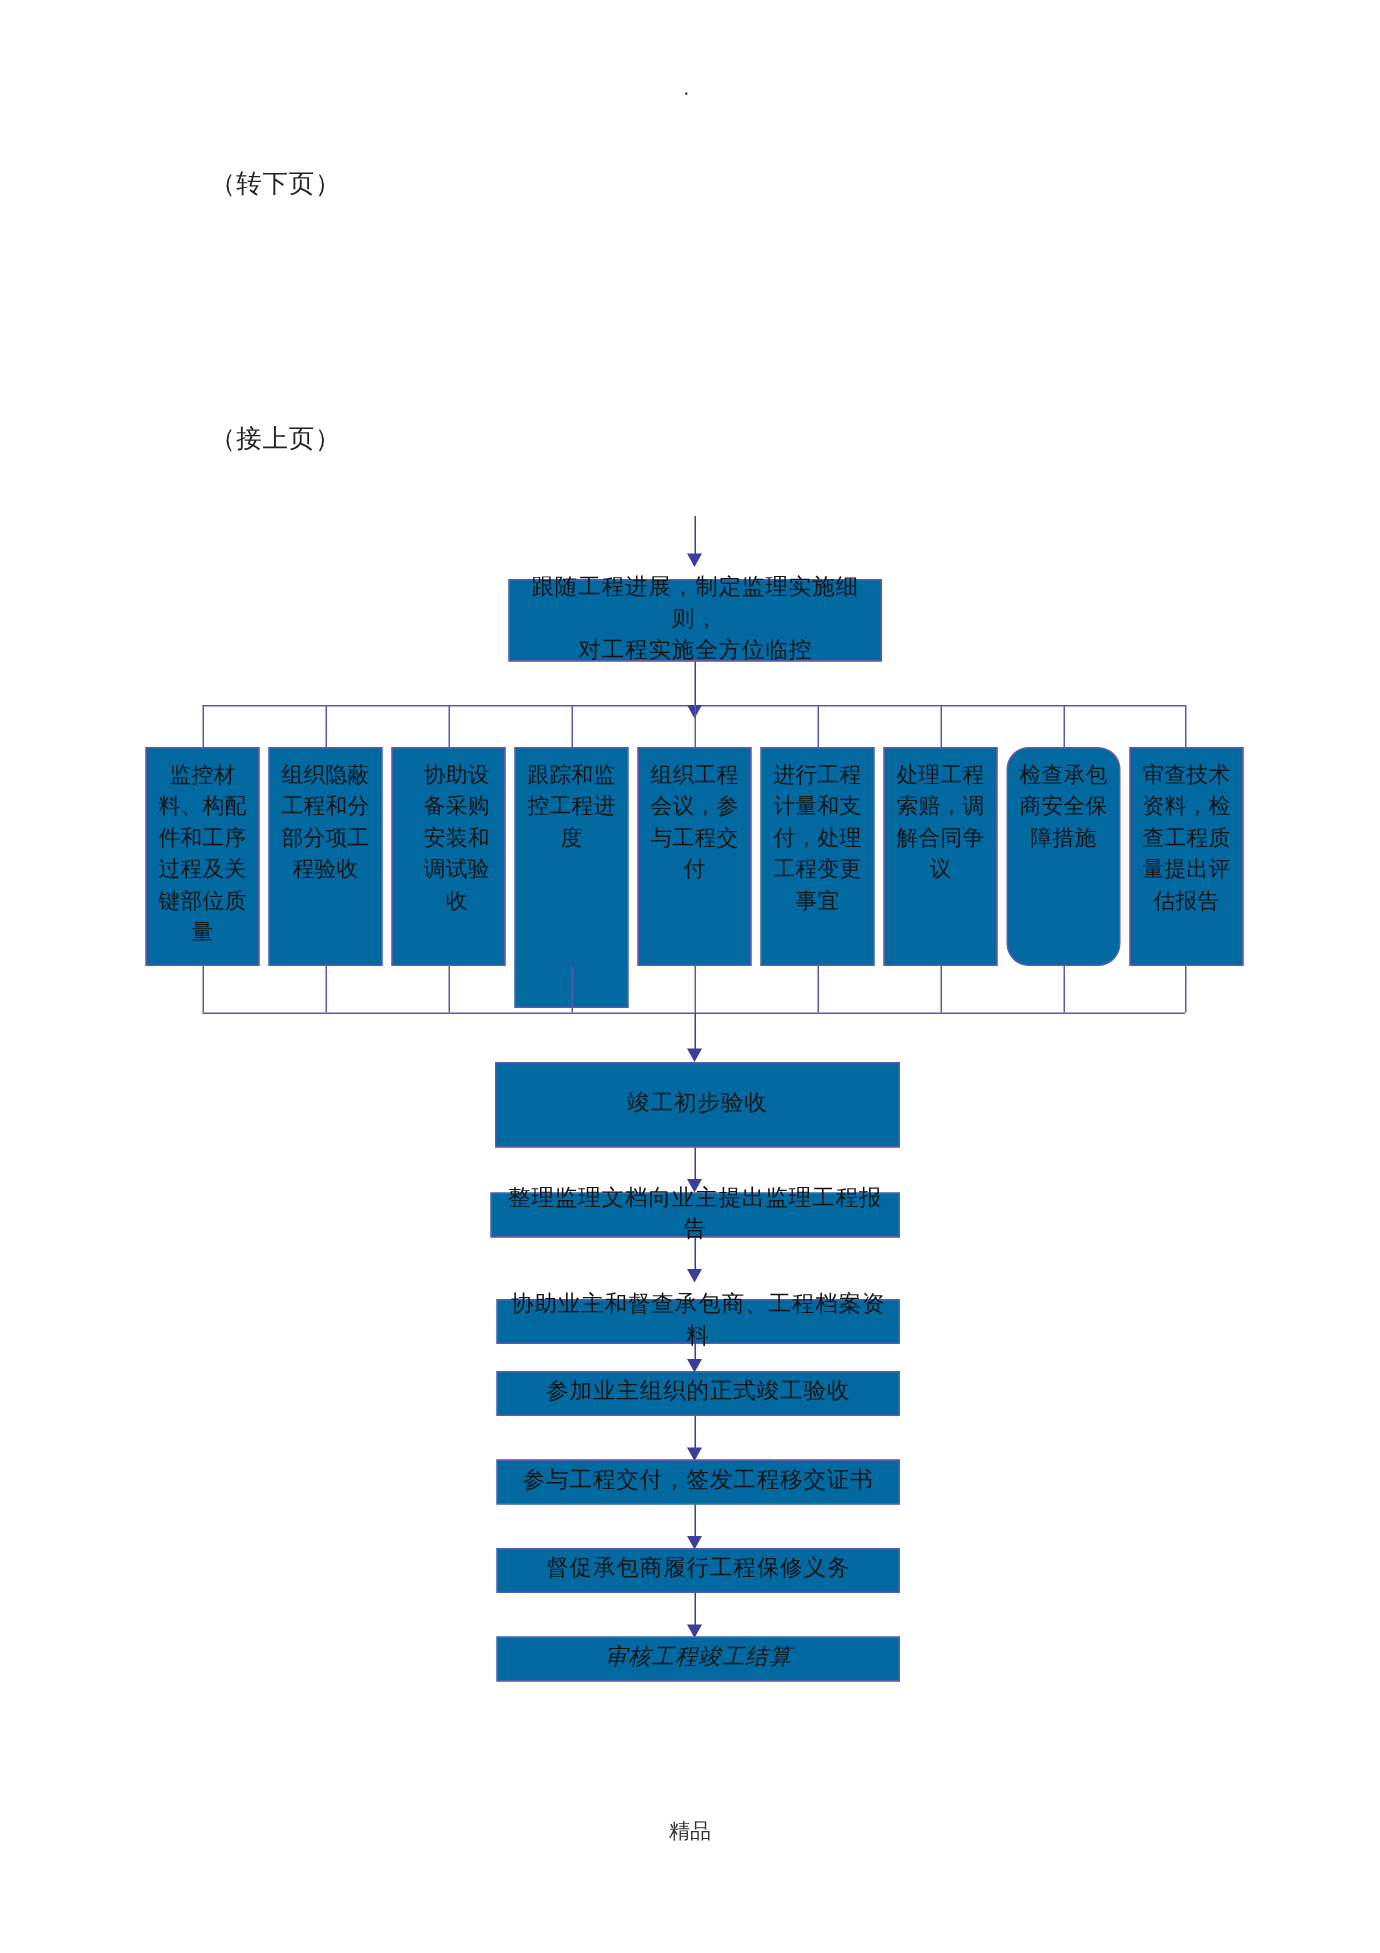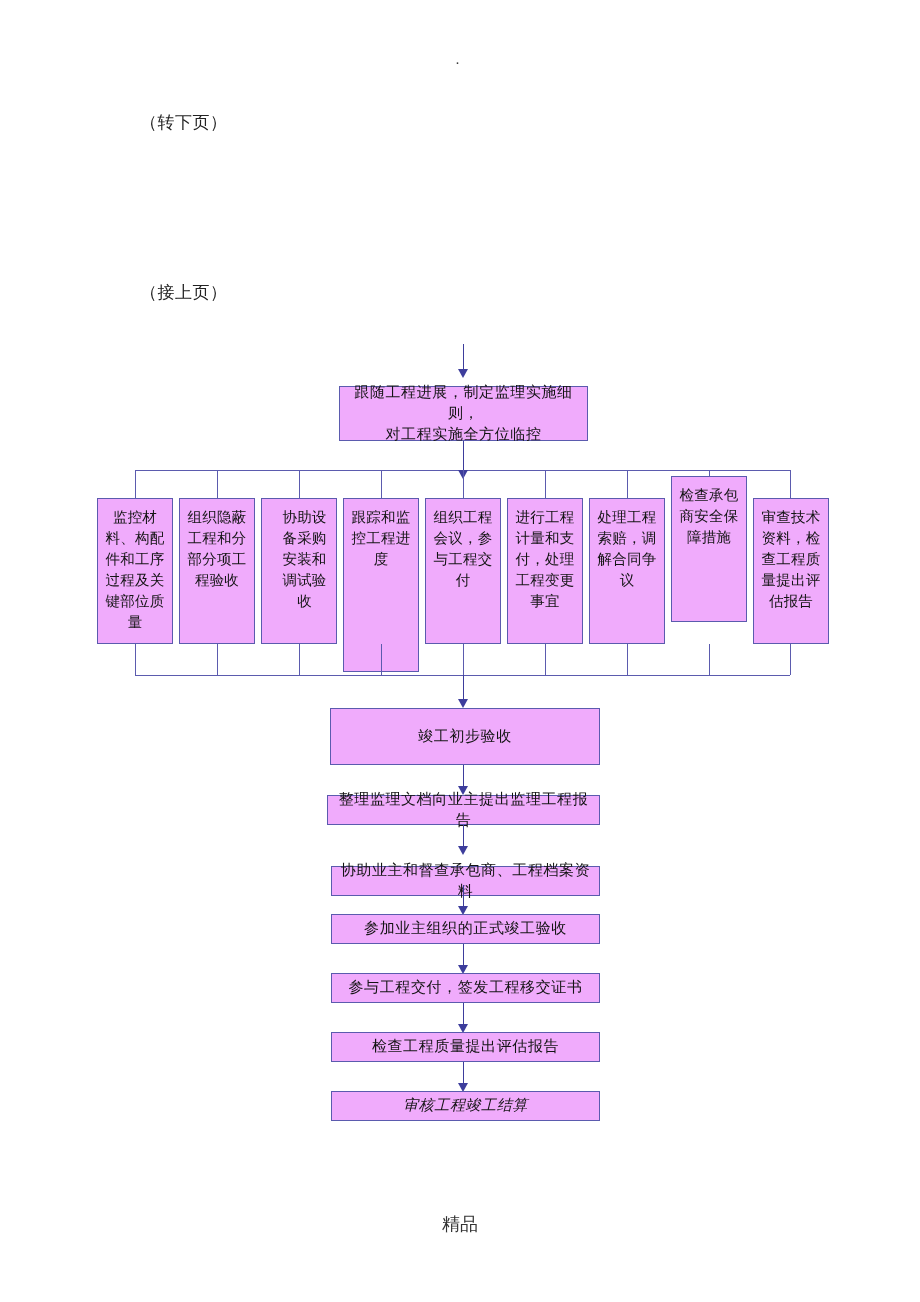--- a/index.html
+++ b/index.html
@@ -35,30 +35,30 @@
   }
   .note-top    { left: 140px; top: 113px; }
   .note-bottom { left: 140px; top: 283px; }
 
   .footer {
     position: absolute;
     left: 0;
     right: 0;
     top: 1212px;
     text-align: center;
-    font-size: 18px;
+    font-size: 14px;
     color: #333;
   }
 
   
   .fc-box {
     position: absolute;
     box-sizing: border-box;
     border: 1.3px solid #5b5bae;
-    background: #f0abfc;
+    background: #0369a1;
     display: flex;
     align-items: center;
     justify-content: center;
     text-align: center;
     font-size: 14.5px;
     line-height: 1.42;
     color: #141414;
     padding: 2px 4px;
     letter-spacing: 0.3px;
   }
@@ -149,21 +149,21 @@
   </div>
   <div class="fc-box fc-col" style="left:425px; top:498px; width:76px; height:146px;">
     <span>组织工程会议，参与工程交付</span>
   </div>
   <div class="fc-box fc-col" style="left:507px; top:498px; width:76px; height:146px;">
     <span>进行工程计量和支付，处理工程变更事宜</span>
   </div>
   <div class="fc-box fc-col" style="left:589px; top:498px; width:76px; height:146px;">
     <span>处理工程索赔，调解合同争议</span>
   </div>
-  <div class="fc-box fc-col" style="left:671px; top:476px; width:76px; height:146px;">
+  <div class="fc-box fc-col" style="left:671px; top:498px; width:76px; height:146px;border-radius:15px;">
     <span>检查承包商安全保障措施</span>
   </div>
   <div class="fc-box fc-col" style="left:753px; top:498px; width:76px; height:146px;">
     <span>审查技术资料，检查工程质量提出评估报告</span>
   </div>
 
   <div class="vline light" style="left:135px; top:644px; height:31px;"></div>
   <div class="vline light" style="left:217px; top:644px; height:31px;"></div>
   <div class="vline light" style="left:299px; top:644px; height:31px;"></div>
   <div class="vline light" style="left:381px; top:644px; height:31px;"></div>
@@ -206,21 +206,21 @@
   <div class="arrow" style="left:458px; top:965px;"></div>
 
   <div class="fc-box wide" style="left:331px; top:973px; width:269px; height:30px;">
     <span>参与工程交付，签发工程移交证书</span>
   </div>
 
   <div class="vline" style="left:463px; top:1003px; height:22px;"></div>
   <div class="arrow" style="left:458px; top:1024px;"></div>
 
   <div class="fc-box wide" style="left:331px; top:1032px; width:269px; height:30px;">
-    <span>检查工程质量提出评估报告</span>
+    <span>督促承包商履行工程保修义务</span>
   </div>
 
   <div class="vline" style="left:463px; top:1062px; height:22px;"></div>
   <div class="arrow" style="left:458px; top:1083px;"></div>
 
   <div class="fc-box wide" style="left:331px; top:1091px; width:269px; height:30px;font-style:italic;">
     <span>审核工程竣工结算</span>
   </div>
 
 </div>

